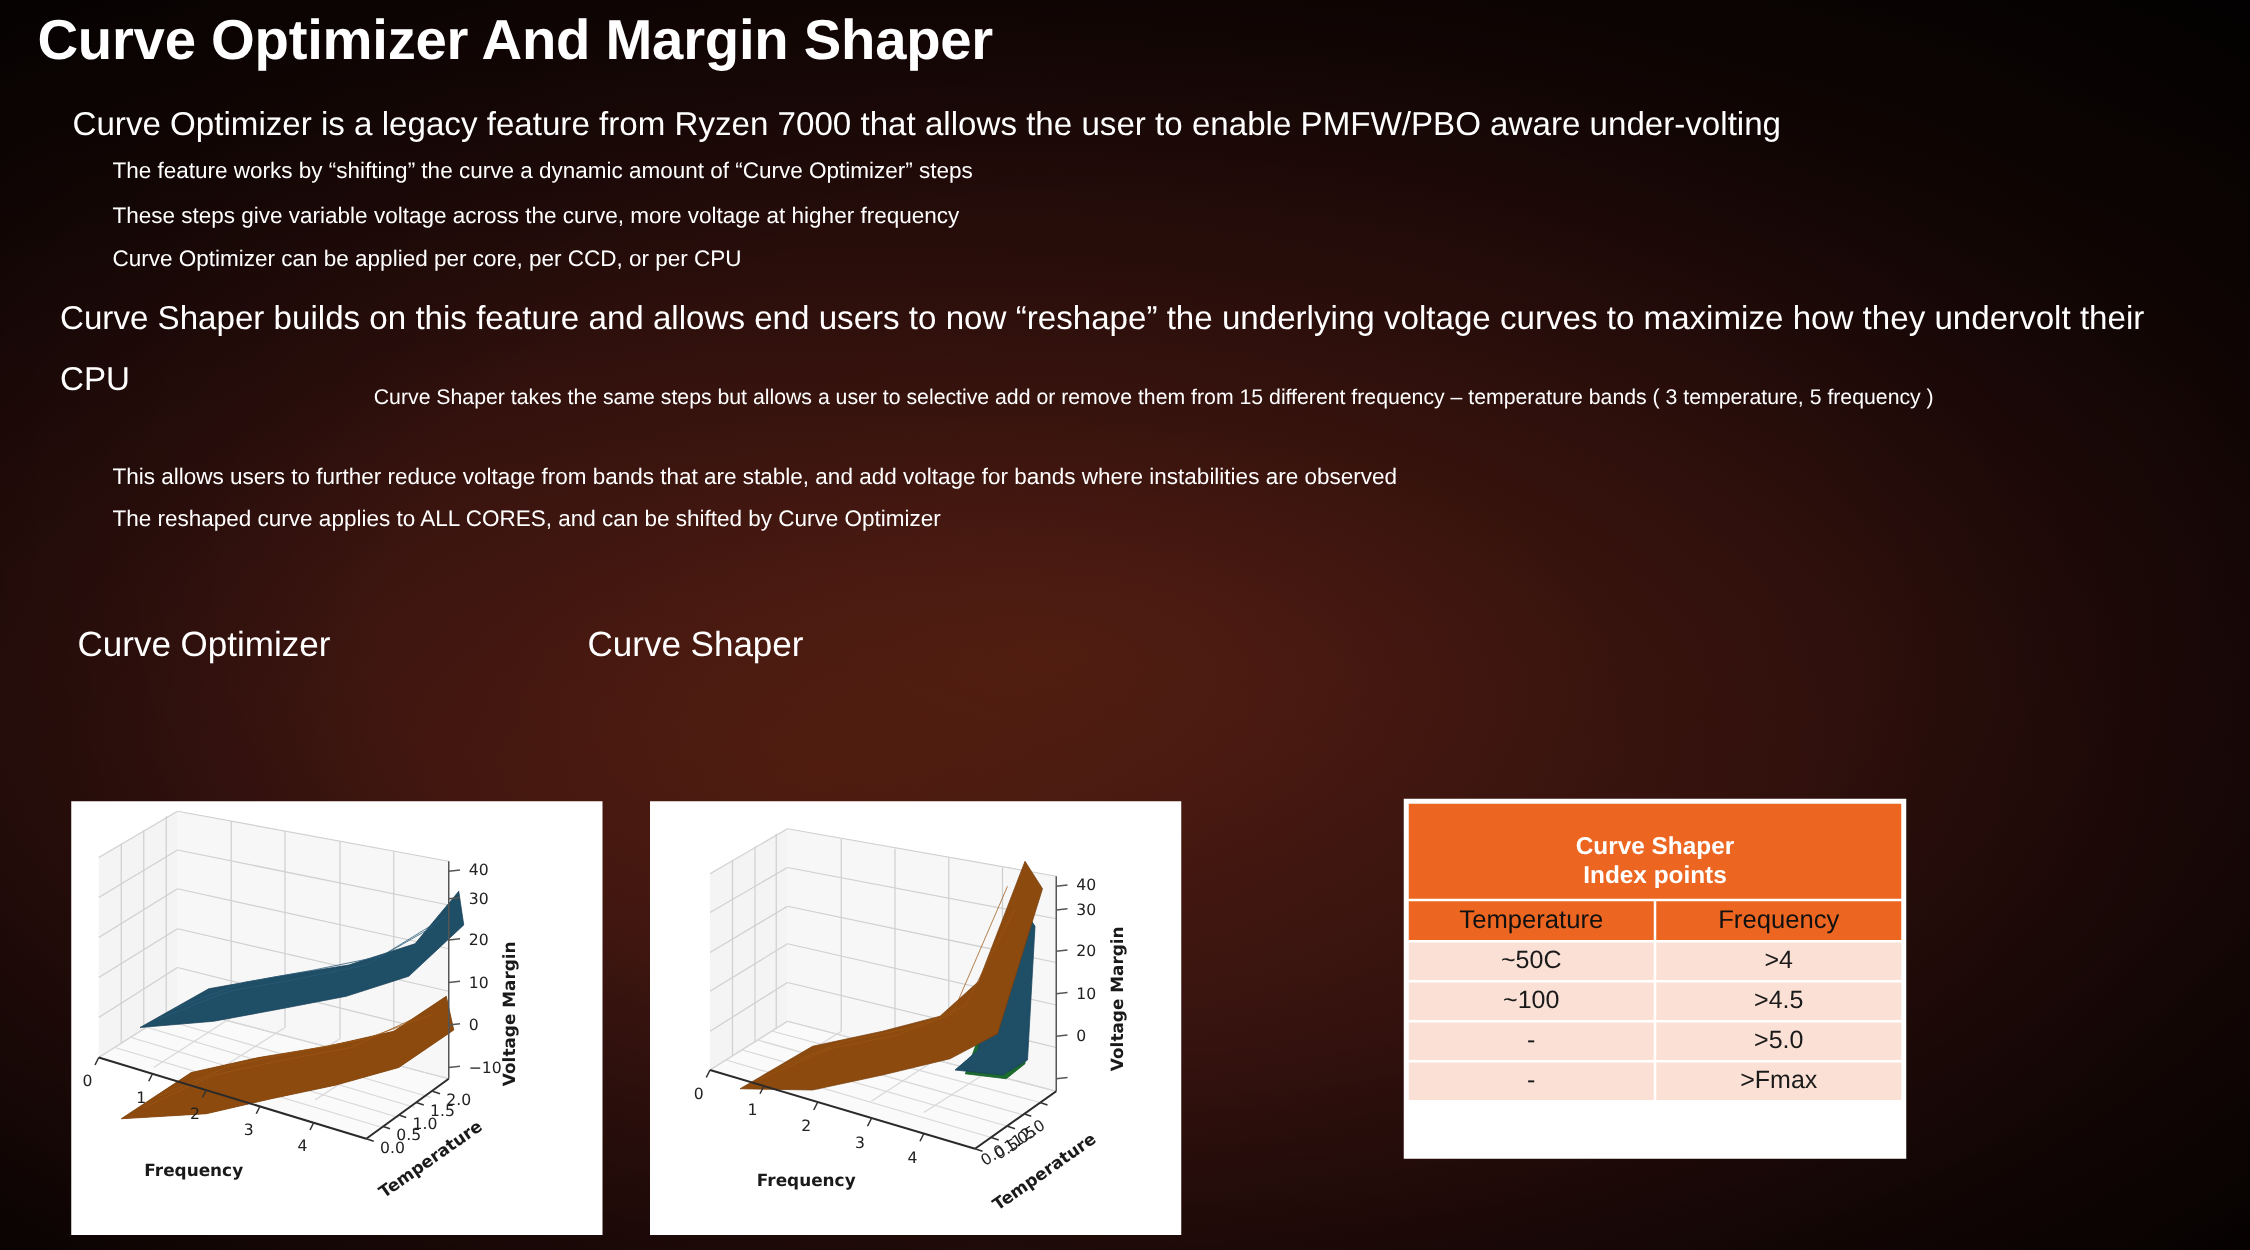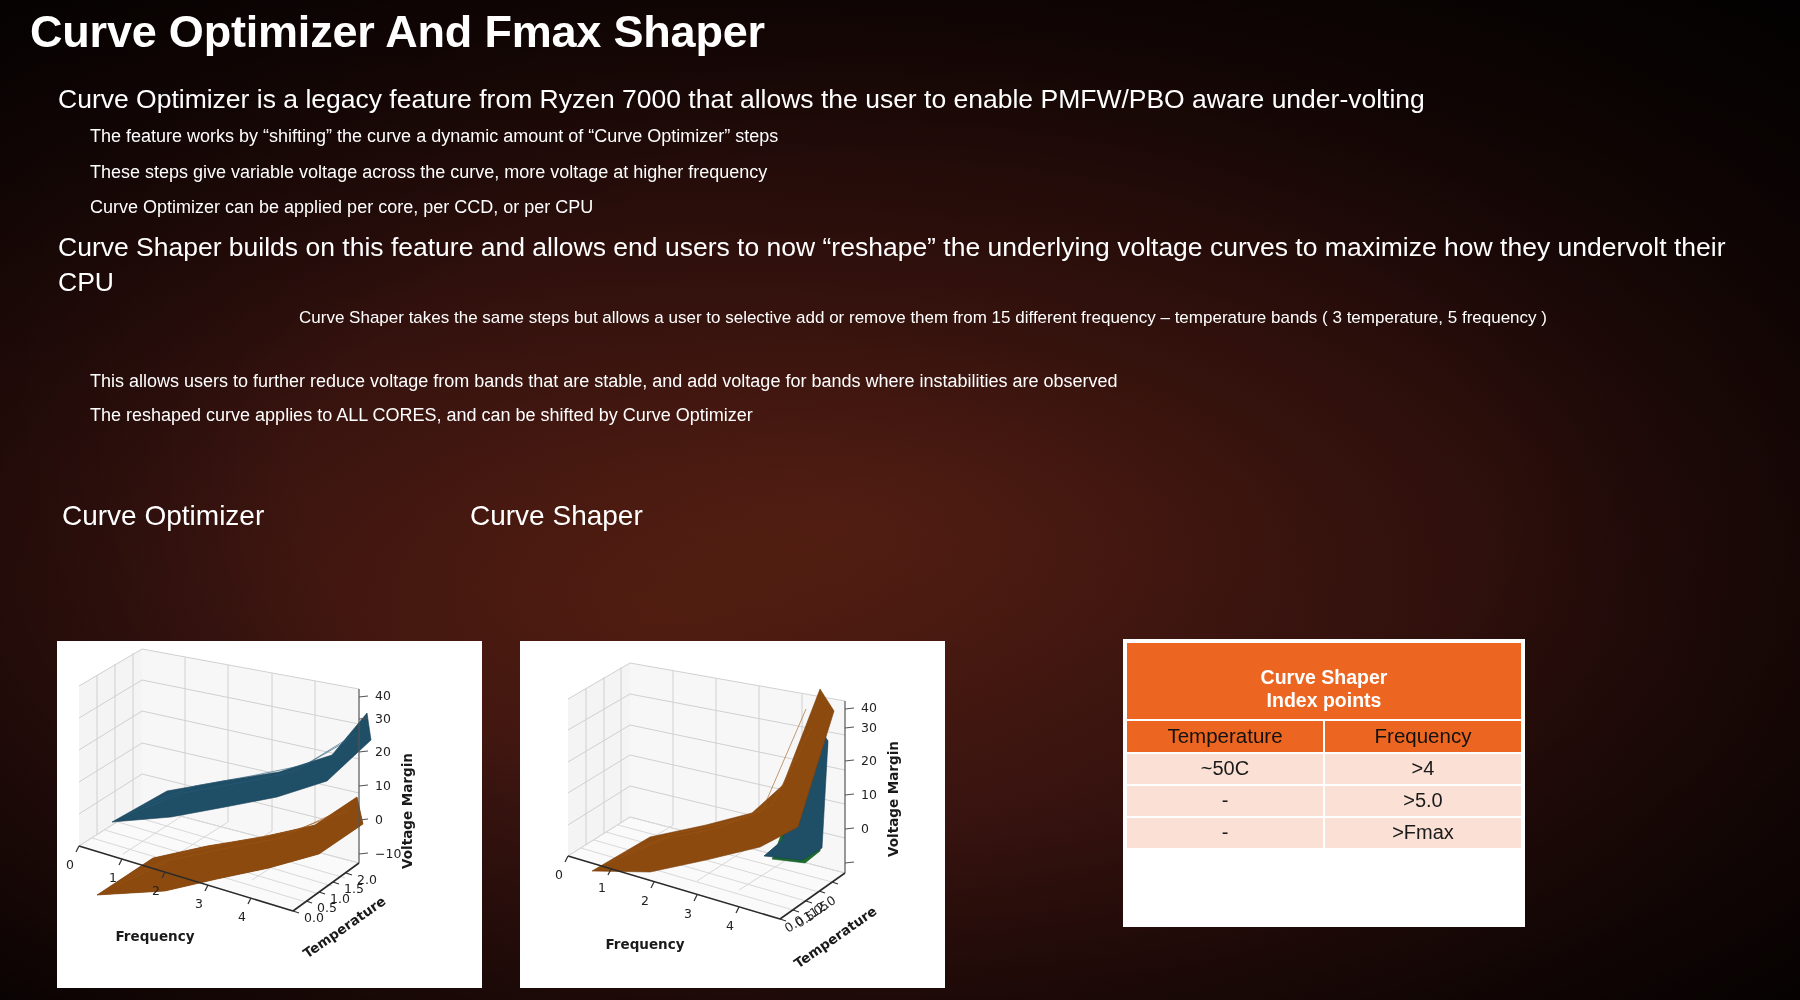--- a/index.html
+++ b/index.html
@@ -31,21 +31,21 @@
     position:absolute; left:30px; top:6px;
     font-size:45px; font-weight:bold; color:#fff;
     letter-spacing:-.2px; white-space:nowrap;
   }
 
   
   .tx { position:absolute; color:#fff; white-space:pre; }
   .lvl1 { left:58px; font-size:26.5px; line-height:30px;text-align:right; }
   .lvl2 { left:90px; font-size:18px; line-height:29px; }
   .wrap2 { left:78px; font-size:17px; line-height:29px; white-space:normal; width:1690px;text-align:center; }
-  .wrap1 { left:58px; font-size:26.5px; line-height:35px; white-space:normal; width:1700px; }
+  .wrap1 { left:48px; font-size:26.5px; line-height:49px; white-space:normal; width:1700px; }
 
   
   .sec-head { position:absolute; color:#fff; font-size:28px; }
 
   
   .chart-panel {
     position:absolute; background:#fff; overflow:hidden;
   }
   .plot { position:absolute; inset:0; }
   .plot svg { display:block; width:100%; height:100%; }
@@ -70,21 +70,21 @@
   }
   #cs-table .t-row.head .t-cell { background:#EC6621; color:#111; font-size:20.5px; }
 </style>
 </head>
 <body>
 
 <div id="bg"></div>
 <div id="bg-glow"></div>
 <div id="bg-vig"></div>
 
-<div id="title">Curve Optimizer And Fmax Shaper</div>
+<div id="title">Curve Optimizer And Margin Shaper</div>
 
 <div class="tx lvl1" style="top:84px;">Curve Optimizer is a legacy feature from Ryzen 7000 that allows the user to enable PMFW/PBO aware under-volting</div>
 <div class="tx lvl2" style="top:122px;">The feature works by “shifting” the curve a dynamic amount of “Curve Optimizer” steps</div>
 <div class="tx lvl2" style="top:158px;">These steps give variable voltage across the curve, more voltage at higher frequency</div>
 <div class="tx lvl2" style="top:193px;">Curve Optimizer can be applied per core, per CCD, or per CPU</div>
 <div class="tx wrap1" style="top:230px;">Curve Shaper builds on this feature and allows end users to now “reshape” the underlying voltage curves to maximize how they undervolt their CPU</div>
 <div class="tx wrap2" style="top:303px;">Curve Shaper takes the same steps but allows a user to selective add or remove them from 15 different frequency – temperature bands ( 3 temperature, 5 frequency )</div>
 <div class="tx lvl2" style="top:367px;">This allows users to further reduce voltage from bands that are stable, and add voltage for bands where instabilities are observed</div>
 <div class="tx lvl2" style="top:401px;text-align:center;">The reshaped curve applies to ALL CORES, and can be shifted by Curve Optimizer</div>
 
@@ -354,20 +354,24 @@
   </div>
   <div class="t-row head">
     <div class="t-cell">Temperature</div>
     <div class="t-cell">Frequency</div>
   </div>
   <div class="t-row">
     <div class="t-cell">~50C</div>
     <div class="t-cell">&gt;4</div>
   </div>
   <div class="t-row">
+    <div class="t-cell">~100</div>
+    <div class="t-cell">&gt;4.5</div>
+  </div>
+  <div class="t-row">
     <div class="t-cell">-</div>
     <div class="t-cell">&gt;5.0</div>
   </div>
   <div class="t-row">
     <div class="t-cell">-</div>
     <div class="t-cell">&gt;Fmax</div>
   </div>
 </div>
 
 </body></html>

